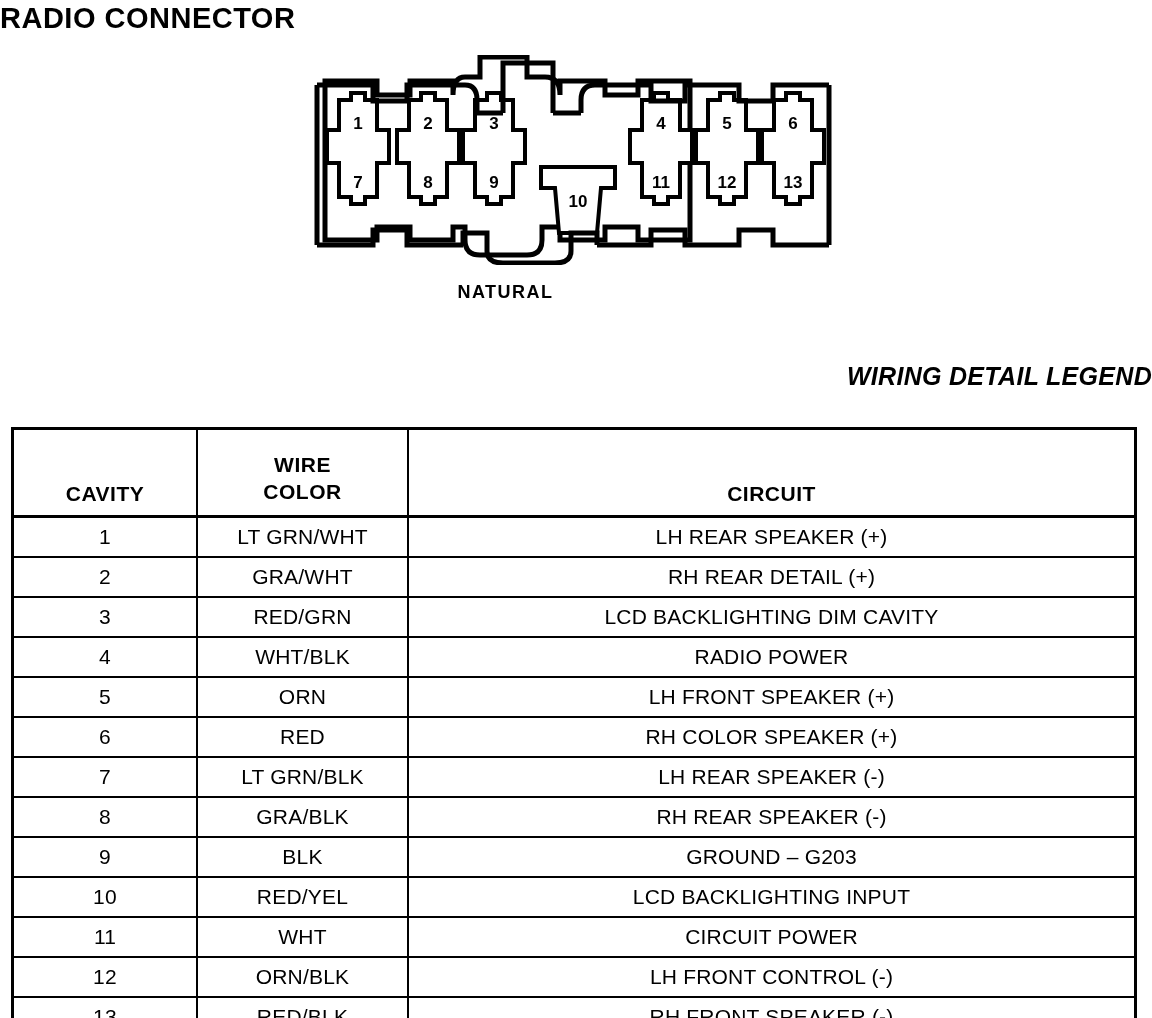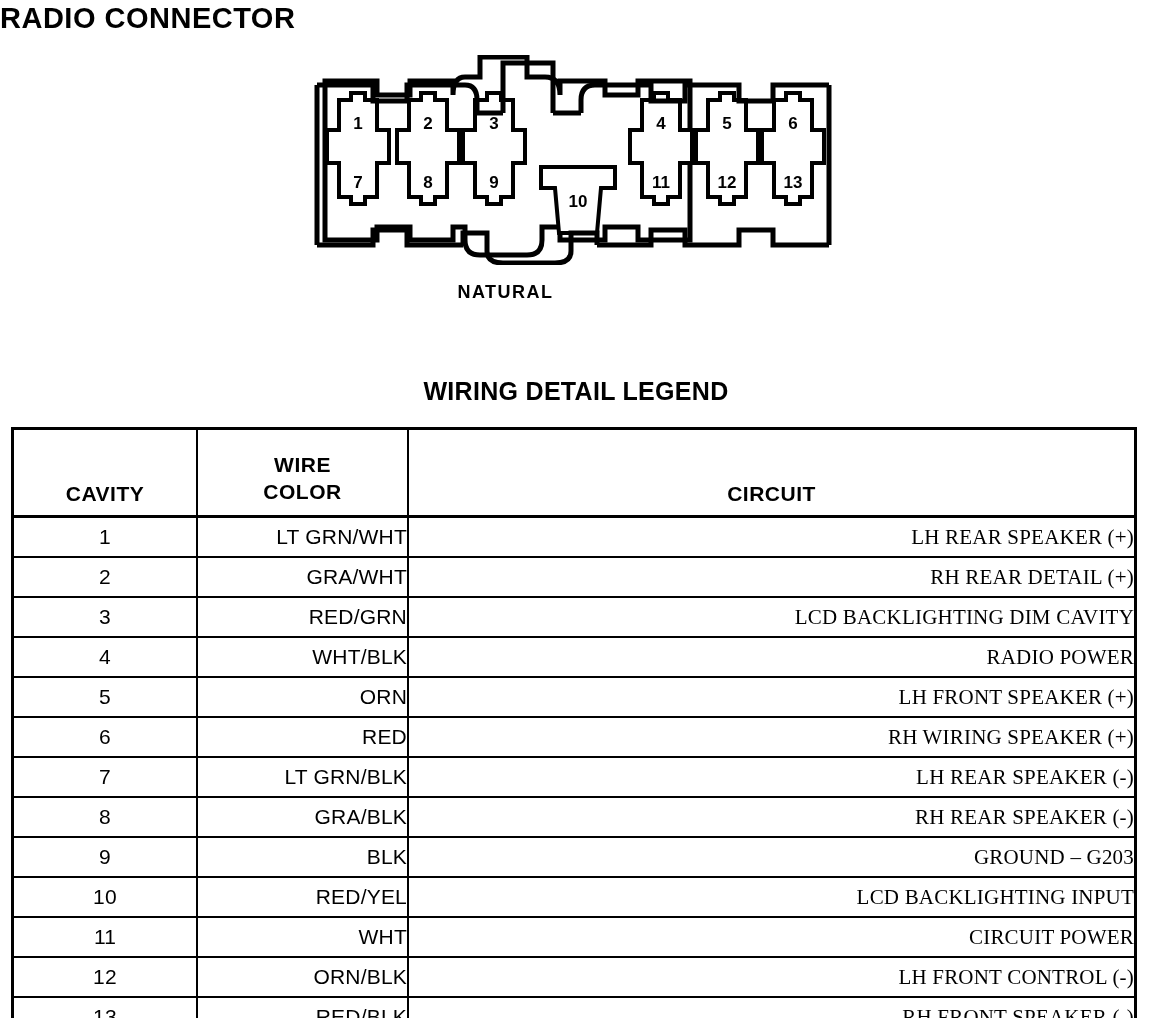--- a/index.html
+++ b/index.html
@@ -24,27 +24,28 @@
     left: 0;
     width: 1152px;
     text-align: left;
     font-size: 29px;
     font-weight: bold;
     letter-spacing: 0.5px;
     font-family: "Liberation Sans", sans-serif;
   }
   .title-legend {
     position: absolute;
-    top: 377px;
+    top: 362px;
     left: 0;
     width: 1152px;
-    text-align: center;
+    text-align: right;
     font-size: 25px;
     font-weight: bold;
     letter-spacing: 0.3px;
+    font-style: italic;
   }
   .connector-label {
     position: absolute;
     top: 270px;
     left: 0;
     width: 1011px;
     text-align: center;
     font-size: 18px;
     font-weight: bold;
     letter-spacing: 1.5px;
@@ -97,22 +98,22 @@
   .th-circuit { }
   .th-wire .l1 { display: block; }
   .th-wire .l2 { display: block; }
 
   .legend-table tbody td {
     height: 38px;
     font-size: 21px;
     letter-spacing: 0.2px;
   }
   .col-cavity  { text-align: center; }
-  .col-wire    { text-align: right;  padding-left: 16px; }
-  .col-circuit { text-align: right;  padding-left: 12px; font-family: Liberation Serif, serif; }
+  .col-wire    { text-align: center;  padding-left: 16px; }
+  .col-circuit { text-align: center;  padding-left: 12px; }
 
   .legend-table tbody tr:last-child td { border-bottom-width: 3px; }
   .legend-table thead th:first-child,
   .legend-table tbody td:first-child { border-left-width: 3px; }
   .legend-table thead th:last-child,
   .legend-table tbody td:last-child { border-right-width: 3px; }
   .legend-table thead th { border-top-width: 3px; }
 </style>
 </head>
 <body>
@@ -304,21 +305,21 @@
         <td class="col-circuit">RADIO POWER</td>
       </tr>
       <tr>
         <td class="col-cavity">5</td>
         <td class="col-wire">ORN</td>
         <td class="col-circuit">LH FRONT SPEAKER (+)</td>
       </tr>
       <tr>
         <td class="col-cavity">6</td>
         <td class="col-wire">RED</td>
-        <td class="col-circuit">RH WIRING SPEAKER (+)</td>
+        <td class="col-circuit">RH COLOR SPEAKER (+)</td>
       </tr>
       <tr>
         <td class="col-cavity">7</td>
         <td class="col-wire">LT GRN/BLK</td>
         <td class="col-circuit">LH REAR SPEAKER (-)</td>
       </tr>
       <tr>
         <td class="col-cavity">8</td>
         <td class="col-wire">GRA/BLK</td>
         <td class="col-circuit">RH REAR SPEAKER (-)</td>

